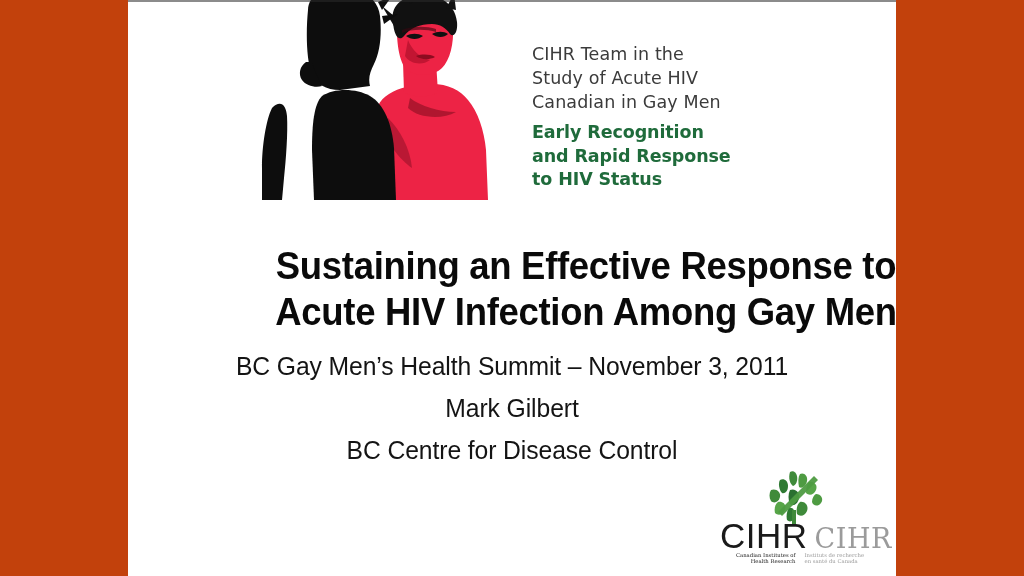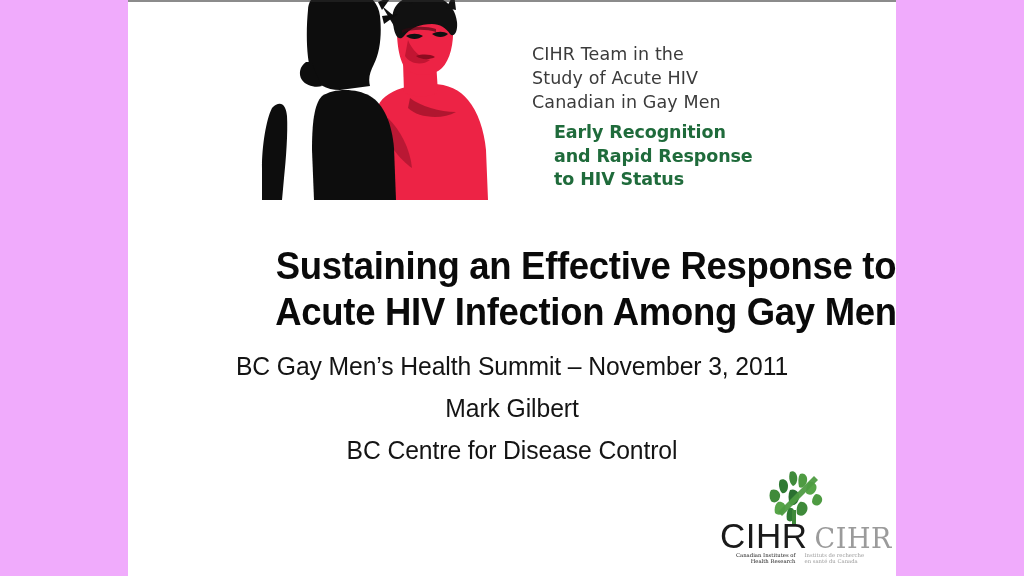--- a/index.html
+++ b/index.html
@@ -12,21 +12,21 @@
     height: 576px;
     overflow: hidden;
     font-family: "Liberation Sans", sans-serif;
   }
 
   
   #video-frame {
     position: relative;
     width: 1024px;
     height: 576px;
-    background: #f0abfc;
+    background: #c2410c;
   }
 
   
   #slide {
     position: absolute;
     left: 128px;
     top: 0px;
     width: 768px;
     height: 576px;
     background: #ffffff;
@@ -79,21 +79,21 @@
   }
   .tagline-line {
     font-family: "DejaVu Sans", sans-serif;
     font-size: 17.5px;
     line-height: 23.5px;
     font-weight: bold;
     color: #1f6b3b;
     letter-spacing: -.1px;
     white-space: nowrap;
   }
-  #tagline-block { margin-top: 7px; margin-left: 22px; }
+  #tagline-block { margin-top: 7px; }
 
   
   #title-block {
     position: absolute;
     left: 0;
     top: 243px;
     width: 916px;
     text-align: center;
   }
   .title-line {

